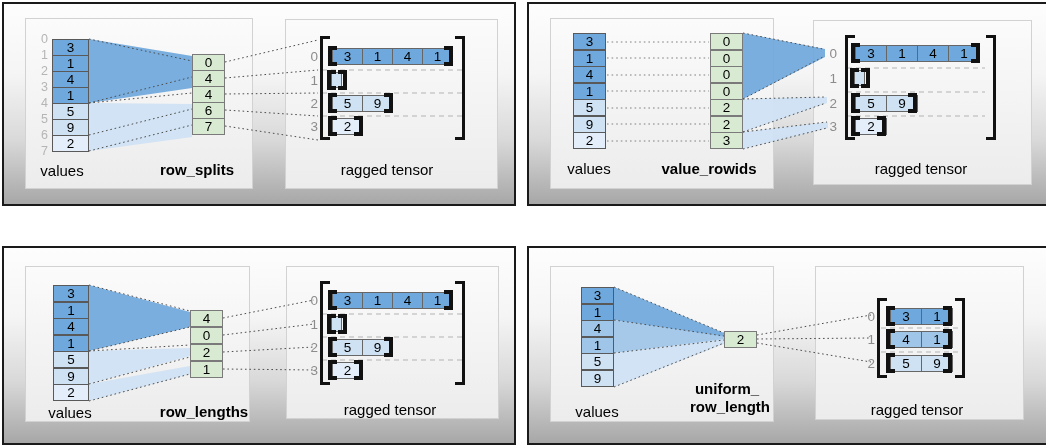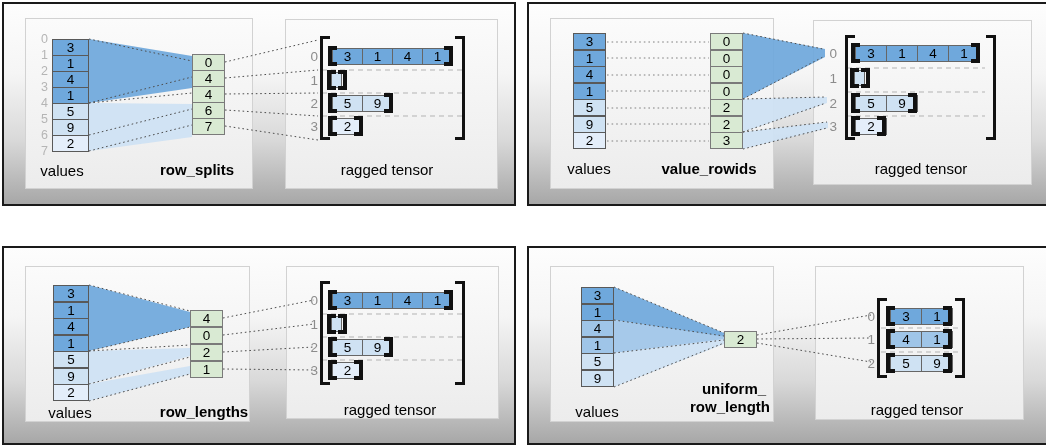--- a/index.html
+++ b/index.html
@@ -274,21 +274,21 @@
   <div class="c d w33" style="left:52px;top:39px;">3</div>
   <div class="c d w33" style="left:52px;top:56px;">1</div>
   <div class="c m w33" style="left:52px;top:72px;">4</div>
   <div class="c m w33" style="left:52px;top:89px;">1</div>
   <div class="c l w33" style="left:52px;top:105px;">5</div>
   <div class="c l w33" style="left:52px;top:122px;">9</div>
 
   <div class="c g w33" style="left:195px;top:83px;">2</div>
 
   <div class="lb" style="left:68px;top:155px;">values</div>
-  <div class="lb b" style="left:205px;top:132px;">uniform_</div>
+  <div class="lb b" style="left:198px;top:132px;">uniform_</div>
   <div class="lb b" style="left:201px;top:150px;">row_length</div>
   <div class="lb" style="left:388px;top:153px;">ragged tensor</div>
 
   <div class="rx" style="left:332px;top:60px;width:14px;">0</div>
   <div class="rx" style="left:332px;top:83px;width:14px;">1</div>
   <div class="rx" style="left:332px;top:107px;width:14px;">2</div>
 
   <div class="ob obl" style="left:348px;top:50px;height:80px;"></div>
   <div class="ob obr" style="left:426px;top:50px;height:80px;"></div>
 

